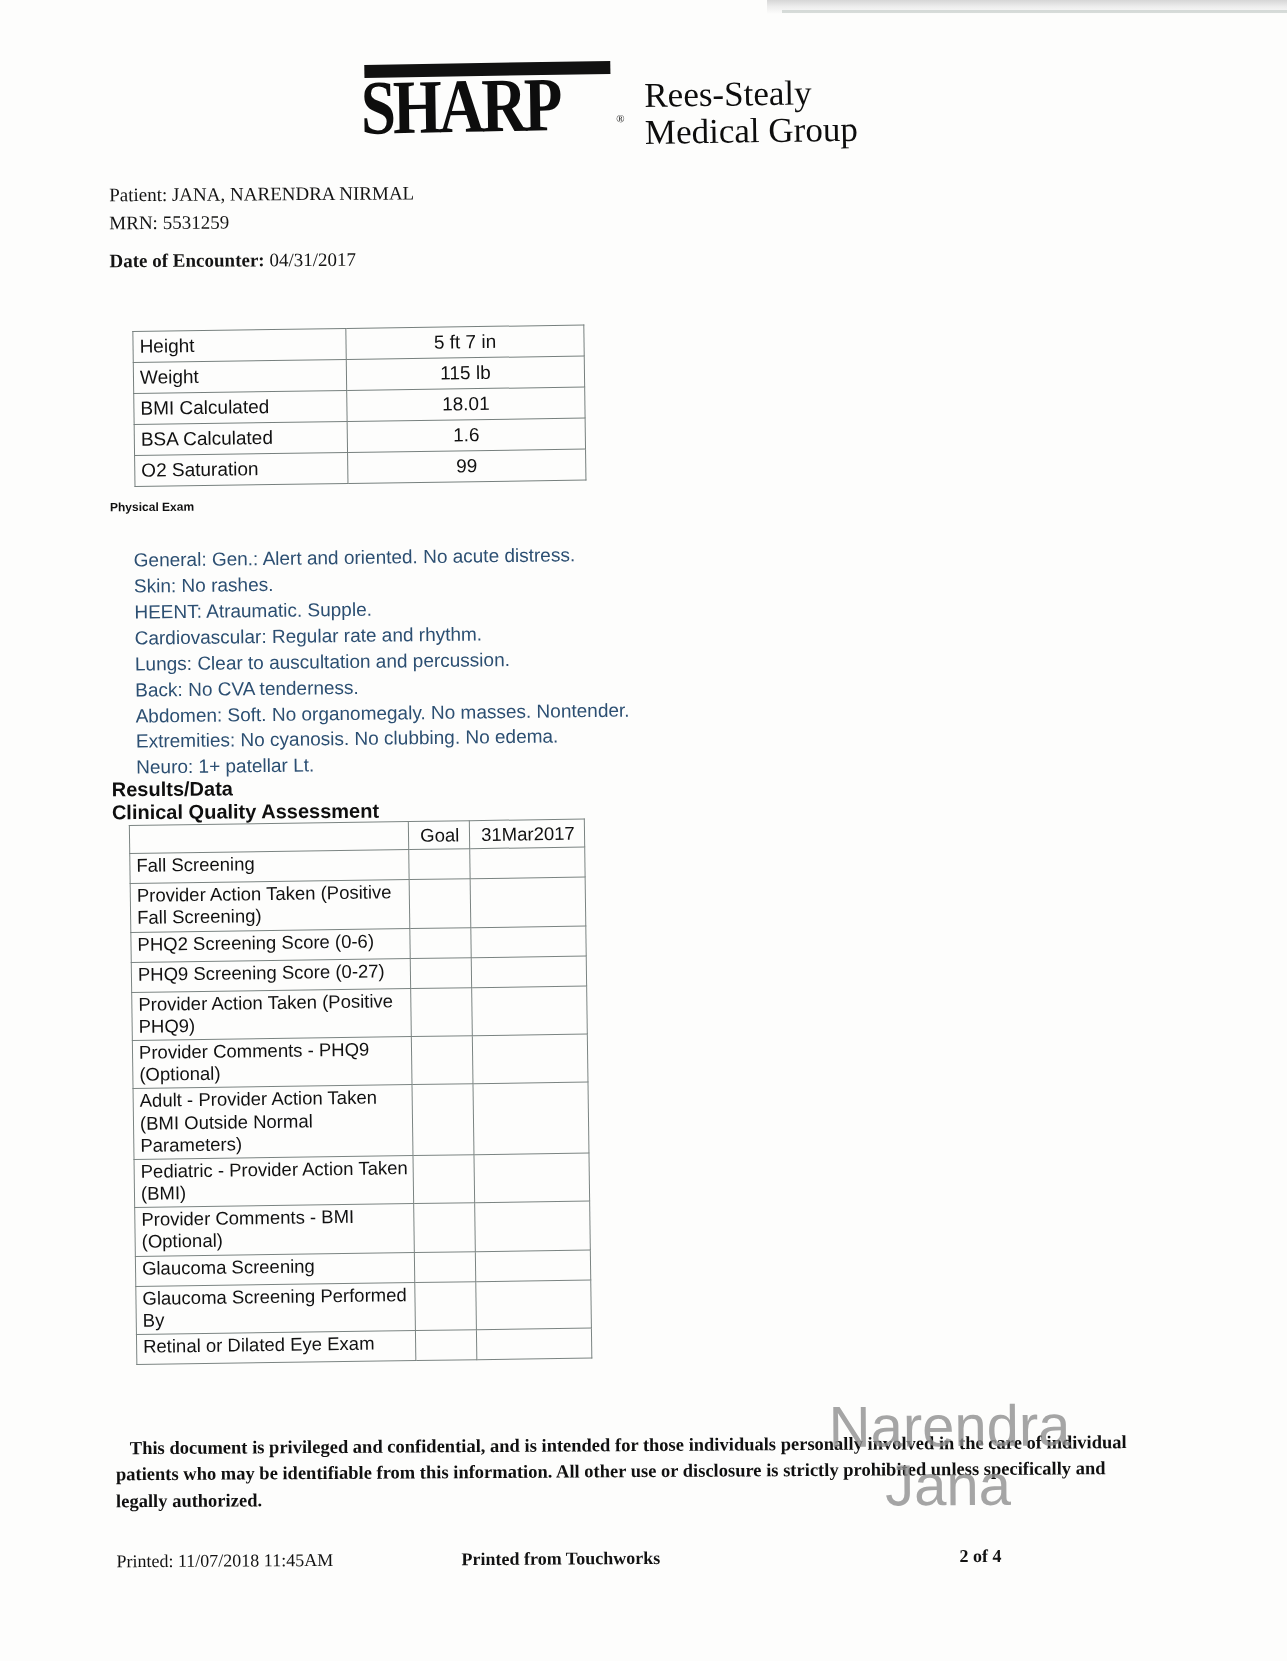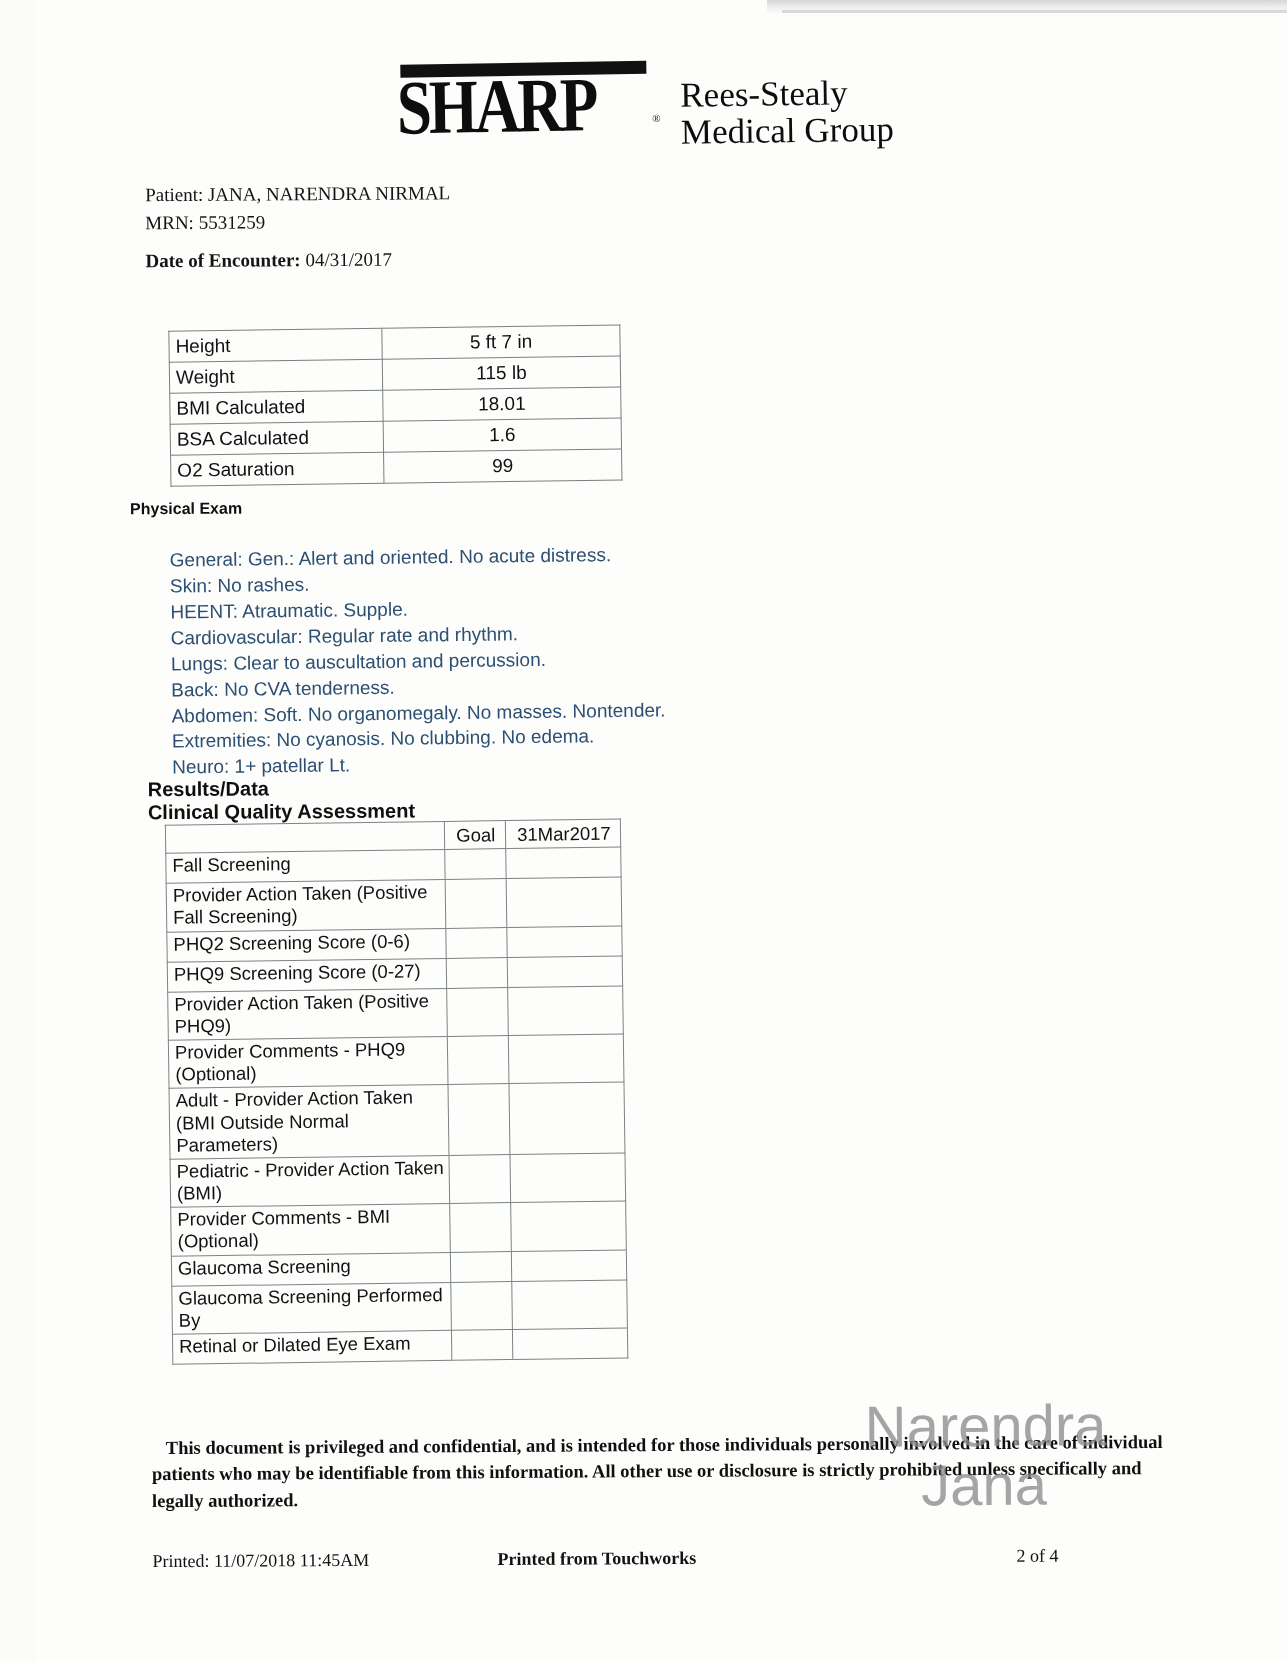--- a/index.html
+++ b/index.html
@@ -4,21 +4,20 @@
 <style>
   html,body{margin:0;padding:0;background:#fff;}
   body{
     width:1287px;height:1661px;position:relative;overflow:hidden;
     font-family:"Liberation Serif",serif;
     background:#fbfbf9;
   }
   .page{
     position:absolute;inset:0;
     background:#fdfdfc;
-    margin-left:36px;
   }
   
   .skew{
     position:absolute;inset:0;
     transform:rotate(-0.35deg);
     transform-origin:50% 50%;
   }
   
   .scan-edge{
     position:absolute;top:0;right:0;width:520px;height:14px;
@@ -71,23 +70,23 @@
     transform:rotate(-0.45deg);
   }
   .vitals td{
     border:1px solid #77807e;
     height:30px;font-size:19px;color:#111;padding:0 6px;
   }
   .vitals td.k{width:200px;}
   .vitals td.v{text-align:center;}
   
   .pe-head{
-    position:absolute;left:96px;top:497px;
-    font-family:"Liberation Sans",sans-serif;
-    font-weight:700;font-size:16px;color:#0f0f0f;
+    position:absolute;left:112px;top:497px;
+    font-family:"Liberation Sans",sans-serif;
+    font-weight:700;font-size:12px;color:#0f0f0f;
   }
   .pe-body{
     position:absolute;left:136px;top:543px;
     font-family:"Liberation Sans",sans-serif;
     font-size:19px;line-height:1.365;color:#2c4f72;
     transform:rotate(-0.35deg);
   }
   .pe-body div{white-space:nowrap;}
   
   .res-head{
@@ -121,21 +120,21 @@
     text-indent:14px;
   }
   .printed{
     position:absolute;left:112px;top:1548px;width:1020px;
     font-family:"Liberation Serif",serif;font-size:18px;color:#121212;
   }
   .printed .mid{
     position:absolute;left:345px;top:0;font-weight:700;
   }
   .printed .pg{
-    position:absolute;left:864px;top:0;
+    position:absolute;left:843px;top:0;font-weight:bold;
   }
   
   .wm{
     position:absolute;left:825px;top:1398px;
     font-family:"Liberation Sans",sans-serif;
     font-size:58px;line-height:1.02;color:#8d8d8d;opacity:.78;
     letter-spacing:0px;pointer-events:none;
   }
   .wm .l2{margin-left:56px;display:block;}
 </style>

